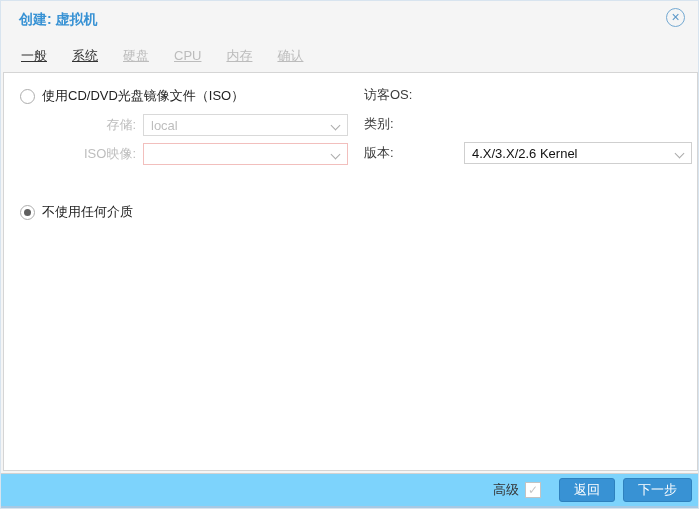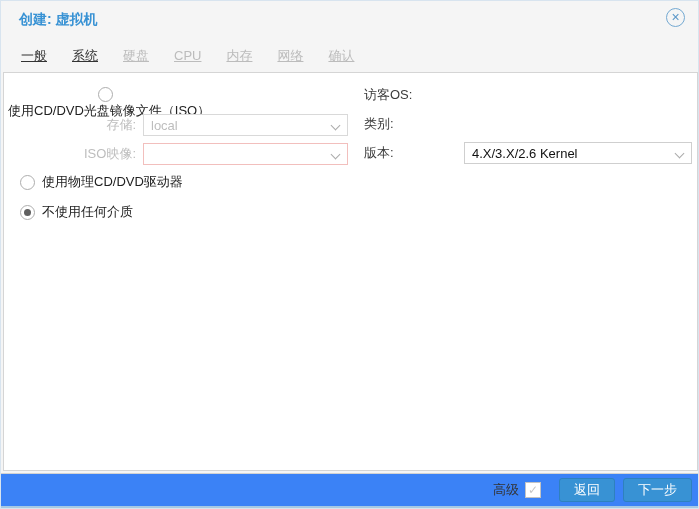--- a/index.html
+++ b/index.html
@@ -65,21 +65,21 @@
   .combo.enabled { border-color:#cfcfcf; color:#111; }
   .chev {
     position:absolute; right:8px; top:7px; width:7px; height:7px;
     border-right:1.5px solid #ababab; border-bottom:1.5px solid #ababab;
     transform:rotate(45deg);
   }
   .os-heading { position:absolute; color:#3b3b3b; }
   
   .footer {
     position:absolute; top:472px; left:0; width:100%; height:33px;
-    background:#3b82f6; border-top:1px solid #d2d2d2;
+    background:#7dd3fc; border-top:1px solid #d2d2d2;
     display:flex; align-items:center; justify-content:flex-end; padding-right:6px;
   }
   .adv-label { color:#333; margin-right:6px; }
   .checkbox {
     width:16px; height:16px; background:#fff; border:1px solid #c3c3c3;
     color:#c6c6c6; font-size:12px; line-height:14px; text-align:center;
     margin-right:10px; cursor:pointer;
   }
   .btn {
     height:24px; border:1px solid #2e81be; border-radius:3px;
@@ -99,47 +99,42 @@
     <div class="title">创建: 虚拟机</div>
     <div class="close-btn">×</div>
   </div>
 
   <div class="tabbar">
     <div class="tab">一般</div>
     <div class="tab">系统</div>
     <div class="tab disabled">硬盘</div>
     <div class="tab disabled">CPU</div>
     <div class="tab disabled">内存</div>
-    <div class="tab disabled">网络</div>
     <div class="tab disabled">确认</div>
   </div>
 
   <div class="panel">
 
-    <div class="radio-row" style="left:4px; top:14px;flex-direction:column;">
+    <div class="radio-row" style="left:16px; top:14px;">
       <span class="radio"></span>
       <span class="radio-label">使用CD/DVD光盘镜像文件（ISO）</span>
     </div>
 
     <div class="field-label" style="left:14px; top:41px;">存储:</div>
     <div class="combo disabled" style="left:139px; top:41px; width:205px;">
       <span>local</span>
       <span class="chev"></span>
     </div>
 
     <div class="field-label" style="left:14px; top:70px;">ISO映像:</div>
     <div class="combo disabled invalid" style="left:139px; top:70px; width:205px;">
       <span></span>
       <span class="chev"></span>
     </div>
 
-    <div class="radio-row" style="left:16px; top:100px;">
-      <span class="radio"></span>
-      <span class="radio-label">使用物理CD/DVD驱动器</span>
-    </div>
 
     <div class="radio-row" style="left:16px; top:130px;">
       <span class="radio selected"></span>
       <span class="radio-label">不使用任何介质</span>
     </div>
 
     <div class="os-heading" style="left:360px; top:13px;">访客OS:</div>
 
     <div class="field-label dark" style="left:360px; top:40px;">类别:</div>
 

